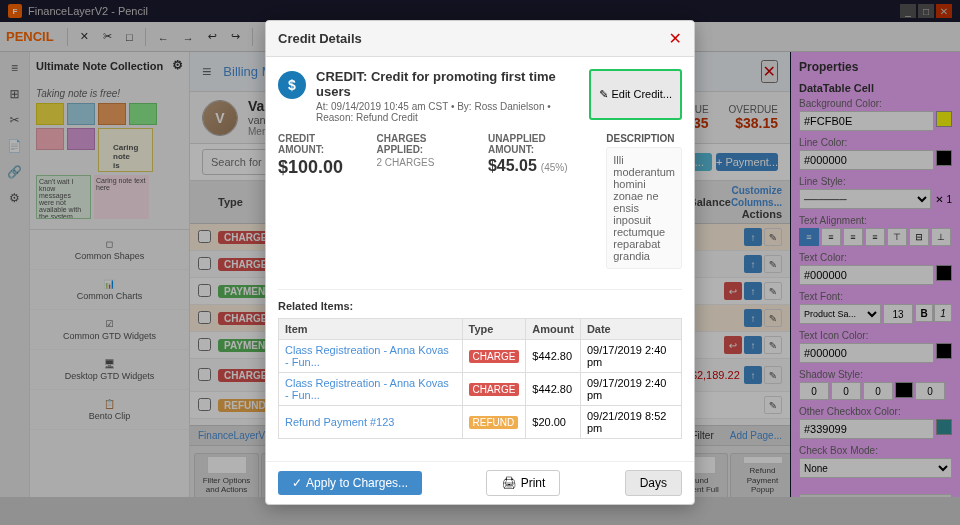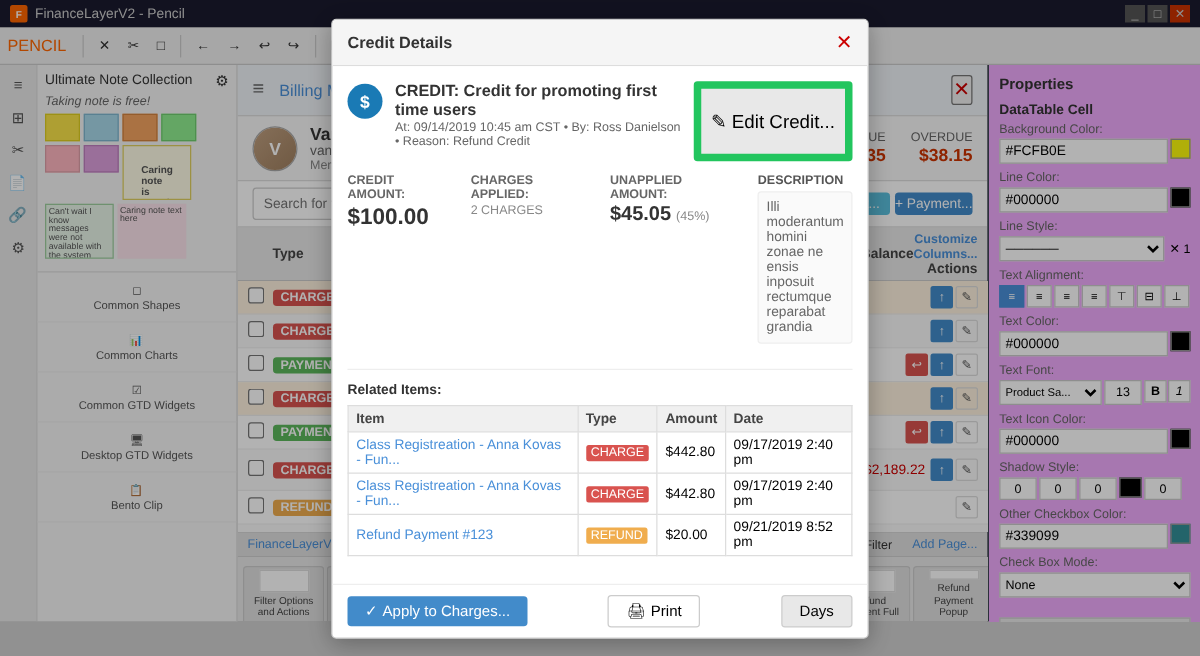--- a/index.html
+++ b/index.html
@@ -20,21 +20,21 @@
     .toolbar-input { width: 35px; font-size: 11px; border: 1px solid #ccc; padding: 1px 4px; height: 20px; text-align: center; }
 
     
     .main-layout { display: flex; height: calc(525px - 22px - 30px - 28px); }
 
     
     .left-panel { width: 160px; background: #f5f5f5; border-right: 1px solid #ddd; display: flex; flex-direction: column; }
     .left-panel-search { padding: 6px; border-bottom: 1px solid #ddd; }
     .search-input { width: 100%; font-size: 11px; border: 1px solid #ccc; padding: 3px 6px; border-radius: 3px; }
     .shape-collection { padding: 6px; border-bottom: 1px solid #ddd; }
-    .collection-header { display: flex; justify-content: space-between; align-items: flex-start; font-size: 11px; font-weight: normal; color: #333; margin-bottom: 4px; }
+    .collection-header { display: flex; justify-content: space-between; align-items: flex-end; font-size: 11px; font-weight: bold; color: #333; margin-bottom: 16px; }
     .collection-subtitle { font-size: 10px; color: #666; font-style: italic; }
     .sticky-notes-grid { display: flex; flex-wrap: wrap; gap: 3px; padding: 4px 0; }
     .left-icon-item { padding: 4px 6px; display: flex; flex-direction: column; align-items: center; justify-content: center; font-size: 9px; color: #555; cursor: pointer; border-bottom: 1px solid #eee; gap: 2px; min-height: 40px; }
 
     
     .sidebar-icons { width: 30px; background: #e8e8e8; border-right: 1px solid #ddd; display: flex; flex-direction: column; align-items: center; padding-top: 4px; gap: 2px; }
     .sidebar-icon { width: 24px; height: 24px; display: flex; align-items: center; justify-content: center; cursor: pointer; border-radius: 3px; font-size: 12px; color: #555; }
 
     
     .center-content { flex: 1; display: flex; flex-direction: column; overflow: hidden; }
@@ -122,21 +122,21 @@
     .modal-overlay { position: fixed; top: 0; left: 0; width: 960px; height: 525px; background: rgba(0,0,0,0.3); z-index: 100; display: flex; align-items: center; justify-content: center; }
     .modal { background: white; border: 1px solid #ccc; border-radius: 4px; box-shadow: 0 4px 20px rgba(0,0,0,0.3); width: 430px; font-size: 12px; }
     .modal-header { background: #f5f5f5; border-bottom: 1px solid #ddd; padding: 8px 12px; display: flex; align-items: center; justify-content: space-between; border-radius: 4px 4px 0 0; }
     .modal-title { font-size: 13px; font-weight: bold; color: #333; }
     .modal-close { color: #cc0000; font-size: 16px; cursor: pointer; border: none; background: none; }
     .modal-body { padding: 12px; }
     .credit-header { display: flex; align-items: flex-start; gap: 10px; margin-bottom: 10px; }
     .credit-icon { width: 28px; height: 28px; background: #1a7ab5; border-radius: 50%; display: flex; align-items: center; justify-content: center; color: white; font-size: 14px; font-weight: bold; flex-shrink: 0; margin-top: 2px; }
     .credit-title { font-size: 13px; font-weight: bold; color: #333; }
     .credit-meta { font-size: 10px; color: #666; margin-top: 2px; }
-    .edit-credit-btn { margin-left: auto; background: #e8e8e8; border: 6px solid #22c55e; padding: 17px 8px; font-size: 15px; cursor: pointer; border-radius: 3px; flex-shrink: 0; }
+    .edit-credit-btn { margin-left: auto; background: #e8e8e8; border: 2px solid #22c55e; padding: 17px 8px; font-size: 11px; cursor: pointer; border-radius: 3px; flex-shrink: 0; }
     .credit-amounts { display: flex; gap: 16px; margin-bottom: 10px; padding-bottom: 10px; border-bottom: 1px solid #eee; }
     .credit-amt-item { }
     .credit-amt-label { font-size: 10px; color: #666; text-transform: uppercase; font-weight: bold; margin-bottom: 2px; }
     .credit-amt-value { font-size: 18px; font-weight: bold; color: #333; }
     .credit-amt-sub { font-size: 10px; color: #888; }
     .credit-desc { font-size: 11px; color: #666; padding: 6px; background: #fafafa; border: 1px solid #eee; border-radius: 3px; margin-bottom: 10px; }
     .credit-desc-label { font-size: 10px; font-weight: bold; color: #555; text-transform: uppercase; margin-bottom: 3px; }
     .related-title { font-size: 11px; font-weight: bold; color: #333; margin-bottom: 6px; }
     .related-table { width: 100%; border-collapse: collapse; font-size: 11px; margin-bottom: 10px; }
     .related-table th { background: #f0f0f0; border: 1px solid #ddd; padding: 4px 6px; text-align: left; font-weight: bold; color: #444; }
@@ -158,21 +158,21 @@
     <span>FinanceLayerV2 - Pencil</span>
   </div>
   <div class="title-bar-controls">
     <button class="title-btn">_</button>
     <button class="title-btn">□</button>
     <button class="title-btn" style="background:#cc3300;">✕</button>
   </div>
 </div>
 
 <div class="toolbar">
-  <span style="color:#ff6600; font-size:13px; font-weight:normal; margin-right:6px;">PENCIL</span>
+  <span style="color:#ff6600; font-size:13px; font-weight:bold; margin-right:6px;">PENCIL</span>
   <div class="toolbar-separator"></div>
   <button class="toolbar-btn">✕</button>
   <button class="toolbar-btn">✂</button>
   <button class="toolbar-btn">□</button>
   <div class="toolbar-separator"></div>
   <button class="toolbar-btn">←</button>
   <button class="toolbar-btn">→</button>
   <button class="toolbar-btn">↩</button>
   <button class="toolbar-btn">↪</button>
   <div class="toolbar-separator"></div>

